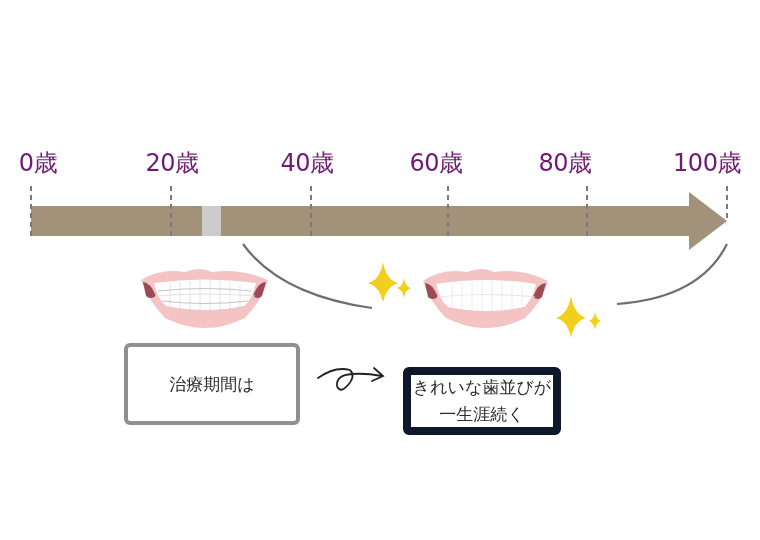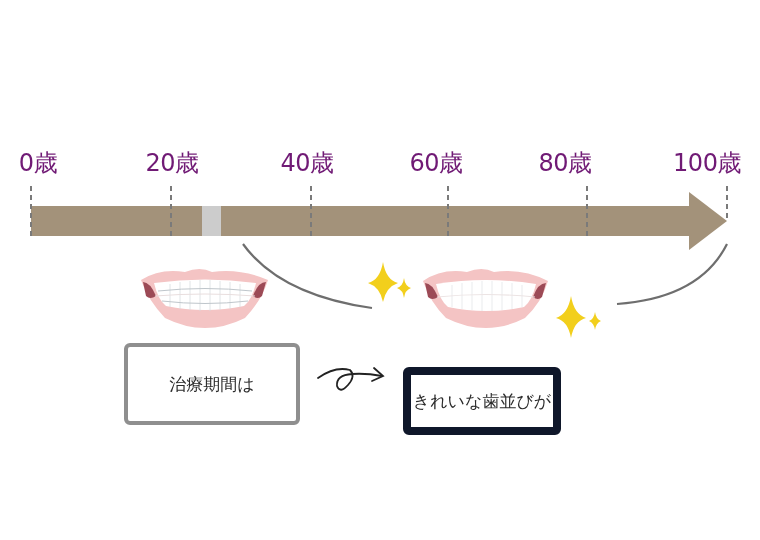--- a/index.html
+++ b/index.html
@@ -103,13 +103,14 @@
     <path d="M318,378 Q335,366 350,370 Q356,376 348,385 Q340,394 337,386 Q336,375 352,374 Q366,373 382,376"></path>
     <path d="M374,368 L383,376 L372,381"></path>
   </g>
 </svg>
 
 <div class="box box-left">
   <div>治療期間は</div>
 </div>
 <div class="box box-right">
   <div>きれいな歯並びが</div>
+  <div>一生涯続く</div>
 </div>
 
 </body></html>

